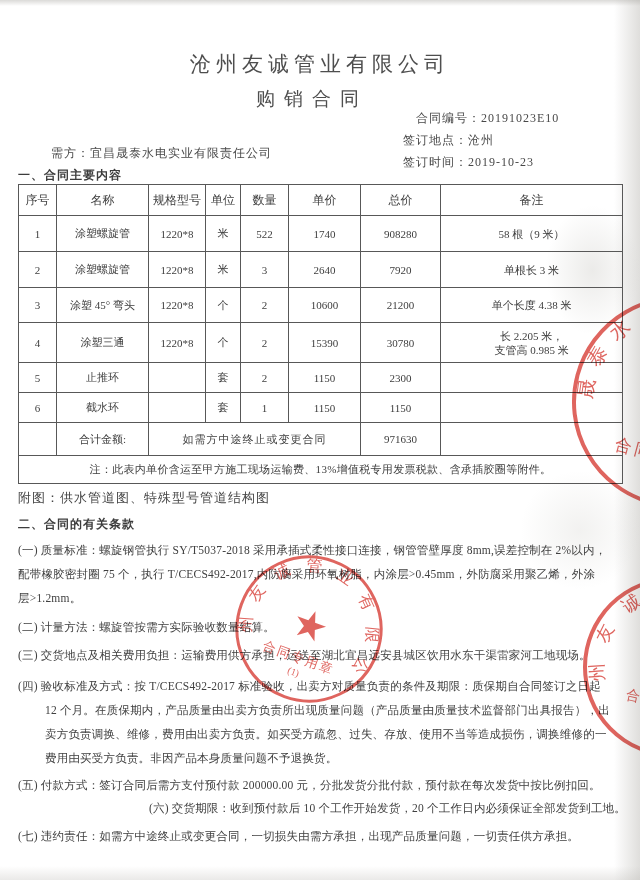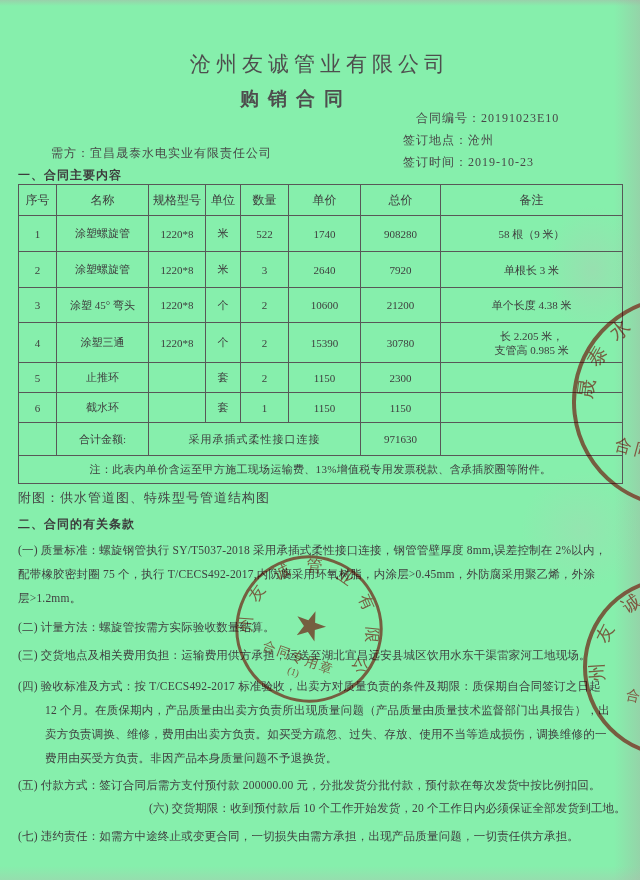--- a/index.html
+++ b/index.html
@@ -1,34 +1,34 @@
 <!DOCTYPE html>
 <html><head>
 <meta charset="utf-8">
 <style>
   html,body{margin:0;padding:0;}
   body{width:640px;height:880px;background:#e9e7e3;}
   .page{
     position:relative;width:640px;height:880px;overflow:hidden;
-    background:#86efac;
+    background:#ffffff;
     font-family:"Liberation Serif","DejaVu Serif",serif;
     color:#414141;
   }
   
   .shade{position:absolute;pointer-events:none;}
   .shade.top{left:0;top:0;width:640px;height:6px;background:linear-gradient(to bottom,rgba(175,173,168,.45),rgba(175,173,168,0));}
   .shade.right{right:0;top:0;width:26px;height:880px;background:linear-gradient(to right,rgba(170,168,162,0),rgba(170,168,162,.38));}
   .shade.blob1{left:545px;top:205px;width:95px;height:130px;background:radial-gradient(ellipse at center,rgba(190,188,182,.30),rgba(190,188,182,0) 70%);}
   .shade.blob2{left:520px;top:470px;width:120px;height:120px;background:radial-gradient(ellipse at center,rgba(195,193,187,.22),rgba(195,193,187,0) 70%);}
   .shade.bottom{left:0;bottom:0;width:640px;height:14px;background:linear-gradient(to top,rgba(185,183,178,.30),rgba(185,183,178,0));}
 
   .title{position:absolute;left:0;top:50px;width:640px;text-align:center;
     font-size:21px;letter-spacing:5px;color:#4e4e4e;font-weight:500;}
-  .subtitle{position:absolute;left:0;top:86px;width:592px;text-align:center;
-    font-size:19px;letter-spacing:9px;color:#4e4e4e;font-weight:700;}
+  .subtitle{position:absolute;left:16px;top:86px;width:592px;text-align:center;
+    font-size:19px;letter-spacing:9px;color:#4e4e4e;font-weight:400;}
 
   .meta{position:absolute;font-size:12px;color:#484848;letter-spacing:1px;}
   .m-sup{left:18px;top:116px;}
   .m-buy{left:18px;top:145px;margin-left:33px;}
   .m-no{left:416px;top:110px;}
   .m-place{left:403px;top:132px;}
   .m-date{left:403px;top:154px;font-family:Liberation Serif, serif;}
 
   .sec-head{position:absolute;font-size:12px;font-weight:700;color:#3c3c3c;letter-spacing:1px;}
   .sec1{left:18px;top:167px;}
@@ -168,21 +168,21 @@
       <td></td>
       <td>套</td>
       <td>1</td>
       <td>1150</td>
       <td>1150</td>
       <td class="remark"></td>
     </tr>
     <tr class="rt">
       <td></td>
       <td>合计金额:</td>
-      <td class="words" colspan="4">采用承插式柔性接口连接</td>
+      <td class="words" colspan="4">如需方中途终止或变更合同</td>
       <td>971630</td>
       <td></td>
     </tr>
     <tr class="rn">
       <td class="note-cell" colspan="8">注：此表内单价含运至甲方施工现场运输费、13%增值税专用发票税款、含承插胶圈等附件。</td>
     </tr>
   </tbody>
     </table>
 
   <div class="figline">附图：供水管道图、特殊型号管道结构图</div>

